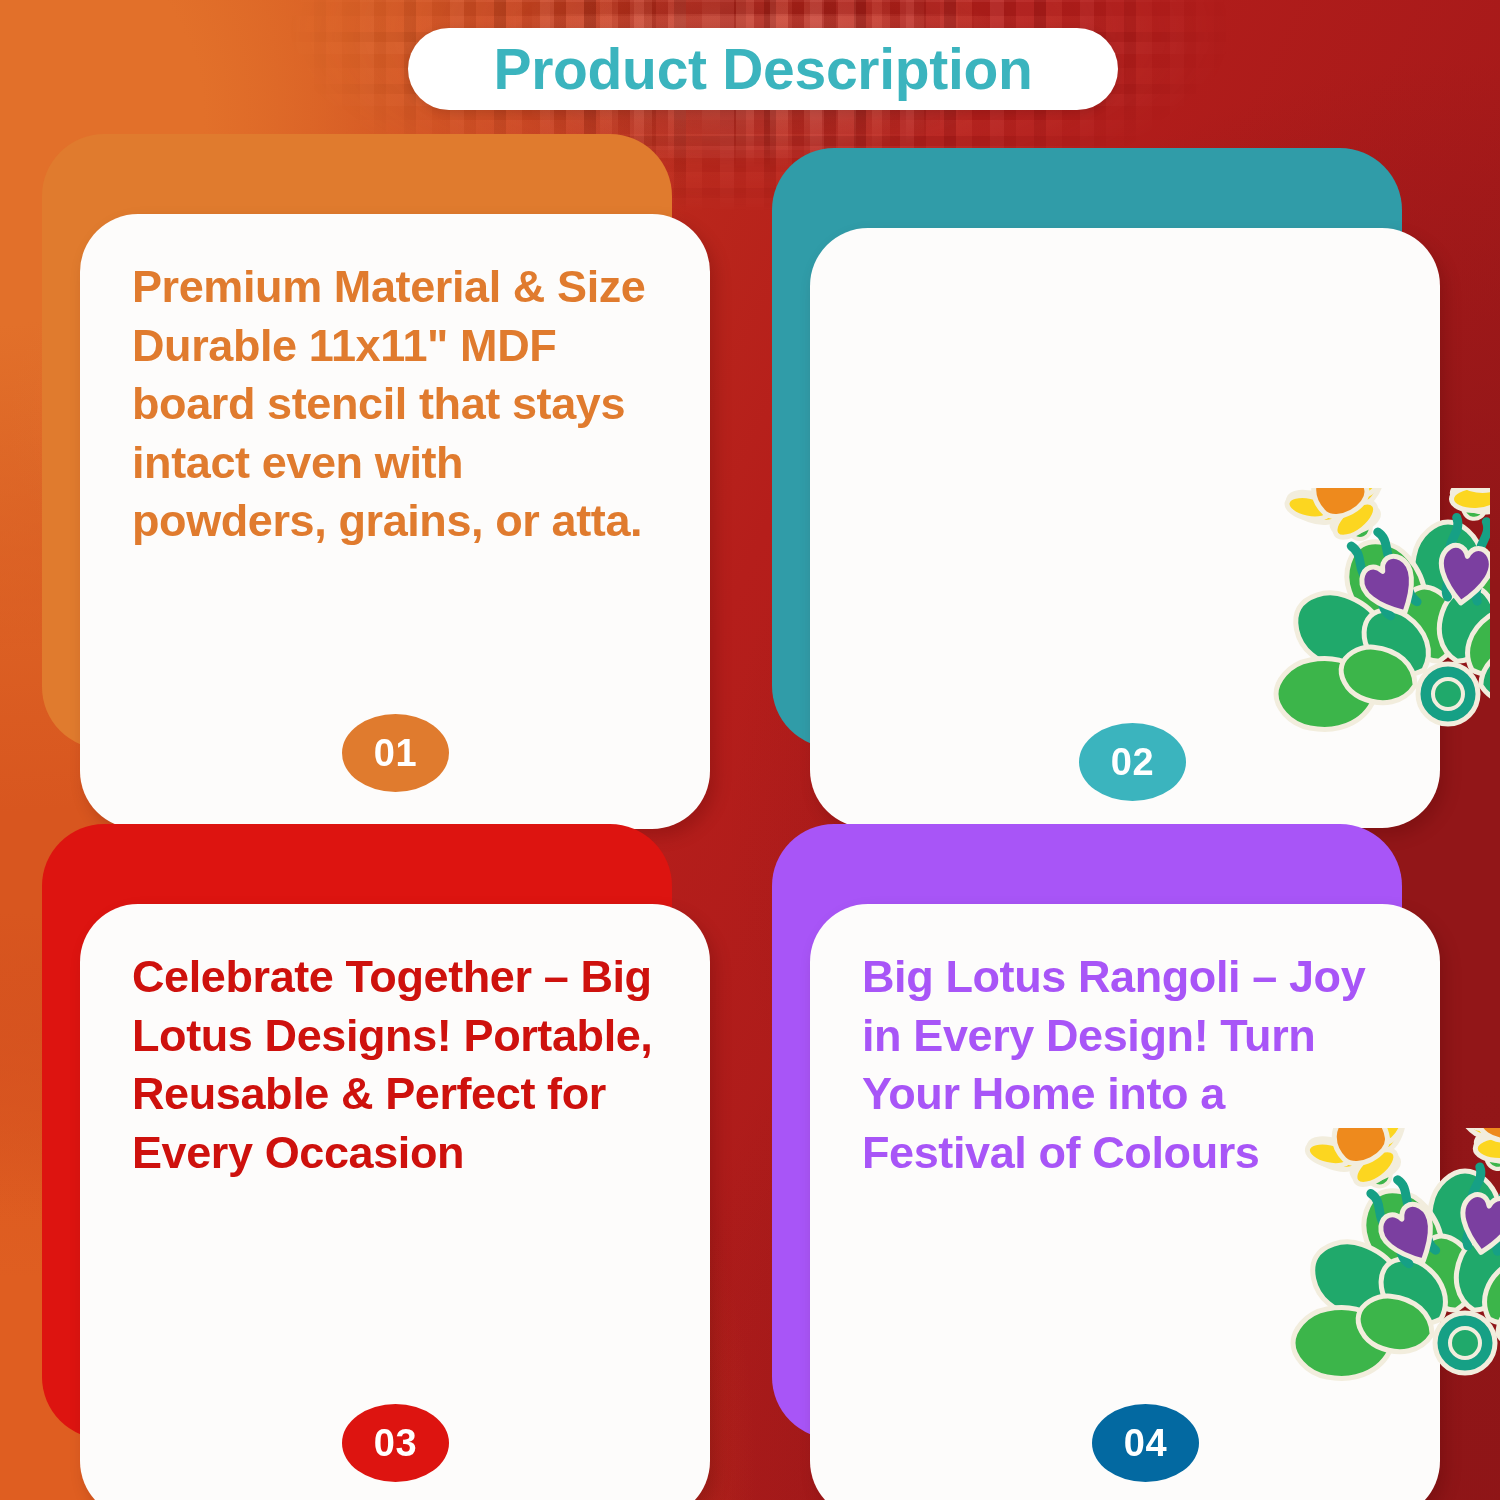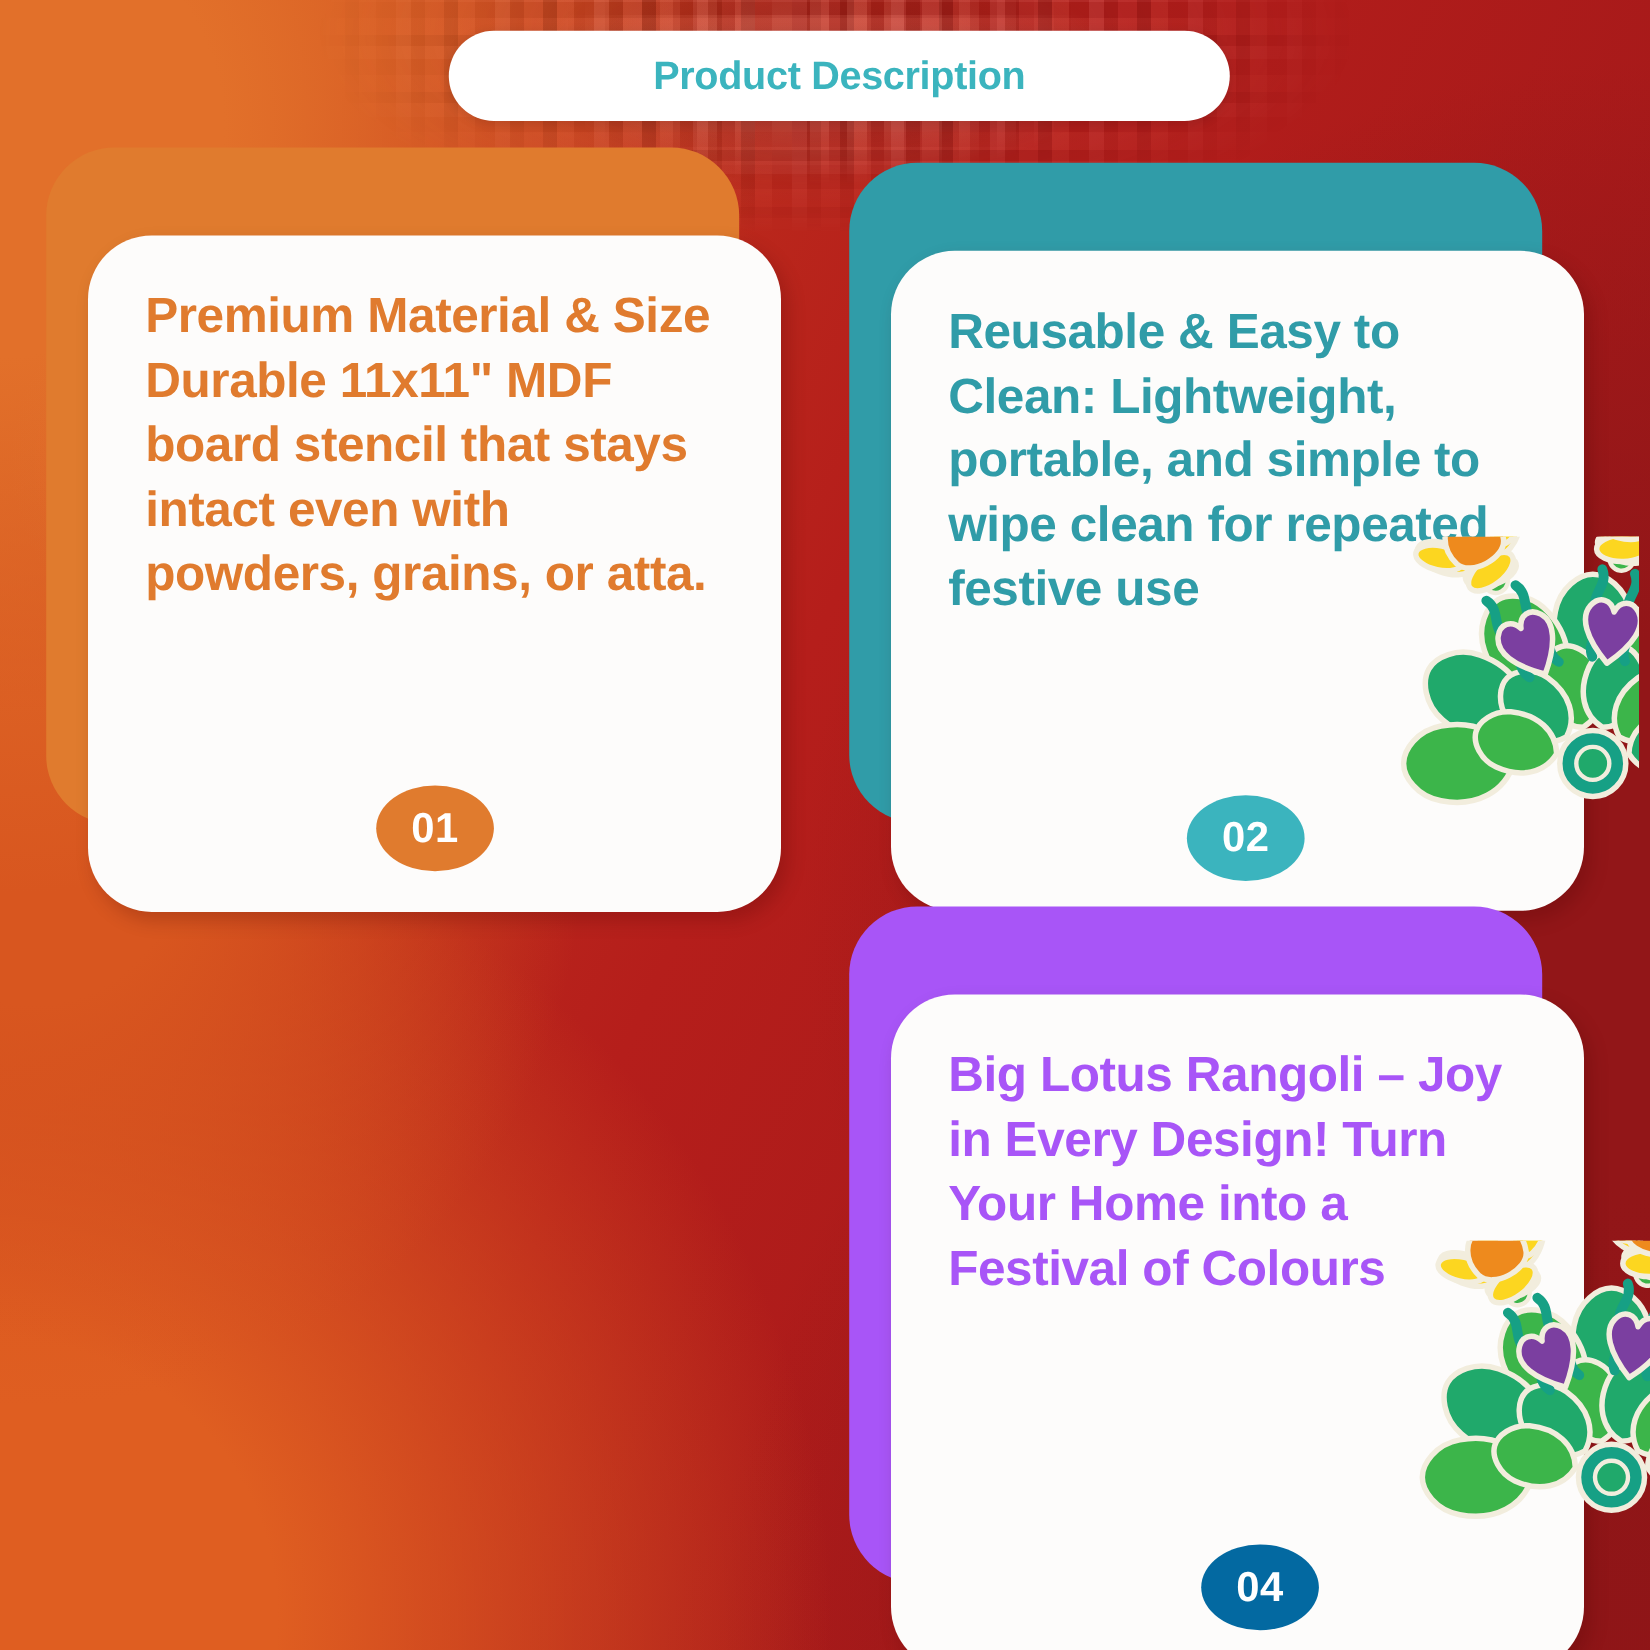--- a/index.html
+++ b/index.html
@@ -53,21 +53,21 @@
   }
 
   
   .title-pill{
     position:absolute;left:408px;top:28px;width:710px;height:82px;
     background:#FFFFFF;border-radius:41px;
     display:flex;align-items:center;justify-content:center;
     box-shadow:0 2px 10px rgba(0,0,0,.12);
   }
   .title-pill .t{
-    color:#3BB4BE;font-size:36px;font-weight:bold;letter-spacing:-.3px;
+    color:#3BB4BE;font-size:57px;font-weight:bold;letter-spacing:-.3px;
     line-height:1;white-space:nowrap;
   }
 
   
   .card-wrap{position:absolute;}
   .card-back{
     position:absolute;left:0;top:0;width:100%;height:100%;
     border-radius:62px;
   }
   .card-face{
@@ -122,25 +122,31 @@
     <div class="card-back" style="background:#E07B2E"></div>
     <div class="card-face">
       <div class="card-text" style="color:#E07B2E">Premium Material &amp; Size Durable 11x11" MDF board stencil that stays intact even with powders, grains, or atta.</div>
       <div class="badge" style="background:#E07B2E">01</div>
     </div>
   </div>
 
   <div class="card-wrap" id="card-02">
     <div class="card-back" style="background:#309CA8"></div>
     <div class="card-face">
-      <div class="card-text" style="color:#309CA8">Reusable &amp; Easy to Clean: Lightweight, portable, and simple to wipe clean for repeated festive use</div>
       <div class="badge" style="background:#3BB4BE">02</div>
     </div>
   </div>
 
+  <div class="card-wrap" id="card-03">
+    <div class="card-back" style="background:#DD1410"></div>
+    <div class="card-face">
+      <div class="card-text" style="color:#CE110D">Celebrate Together – Big Lotus Designs! Portable, Reusable &amp; Perfect for Every Occasion</div>
+      <div class="badge" style="background:#DD1410">03</div>
+    </div>
+  </div>
 
   <div class="card-wrap" id="card-04">
     <div class="card-back" style="background:#A855F7"></div>
     <div class="card-face">
       <div class="card-text" style="color:#A855F7">Big Lotus Rangoli – Joy in Every Design! Turn Your Home into a Festival of Colours</div>
       <div class="badge" style="background:#0369a1">04</div>
     </div>
   </div>
 
   <div class="rangoli" id="rangoli-02">

